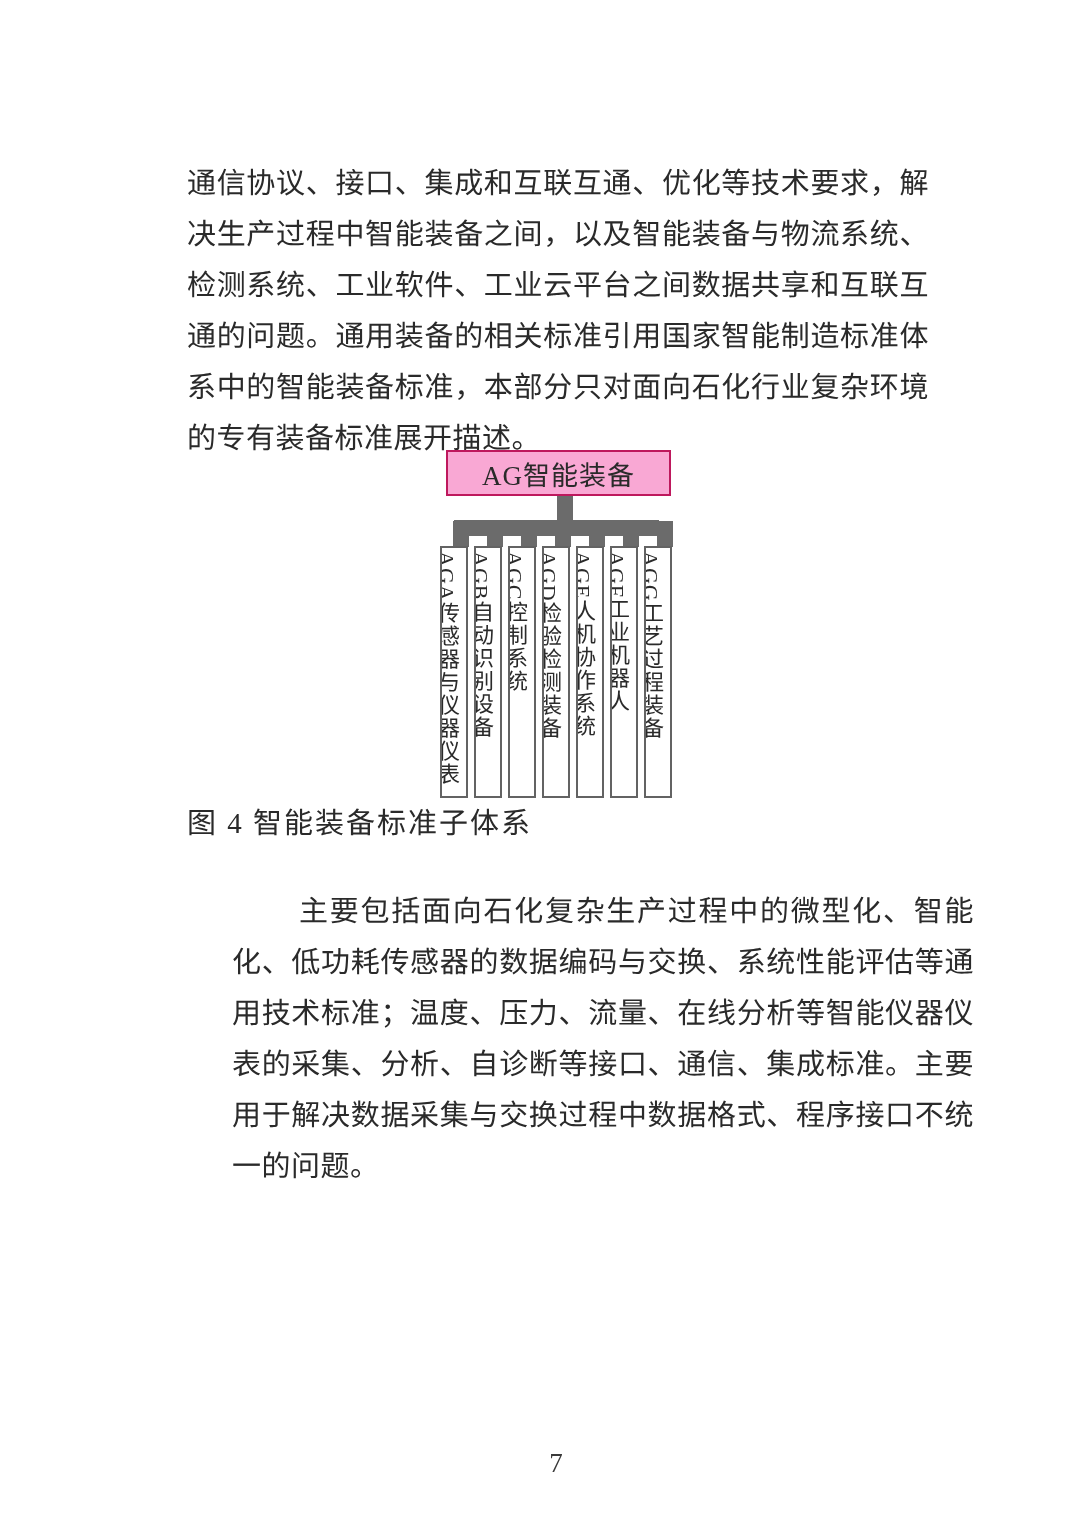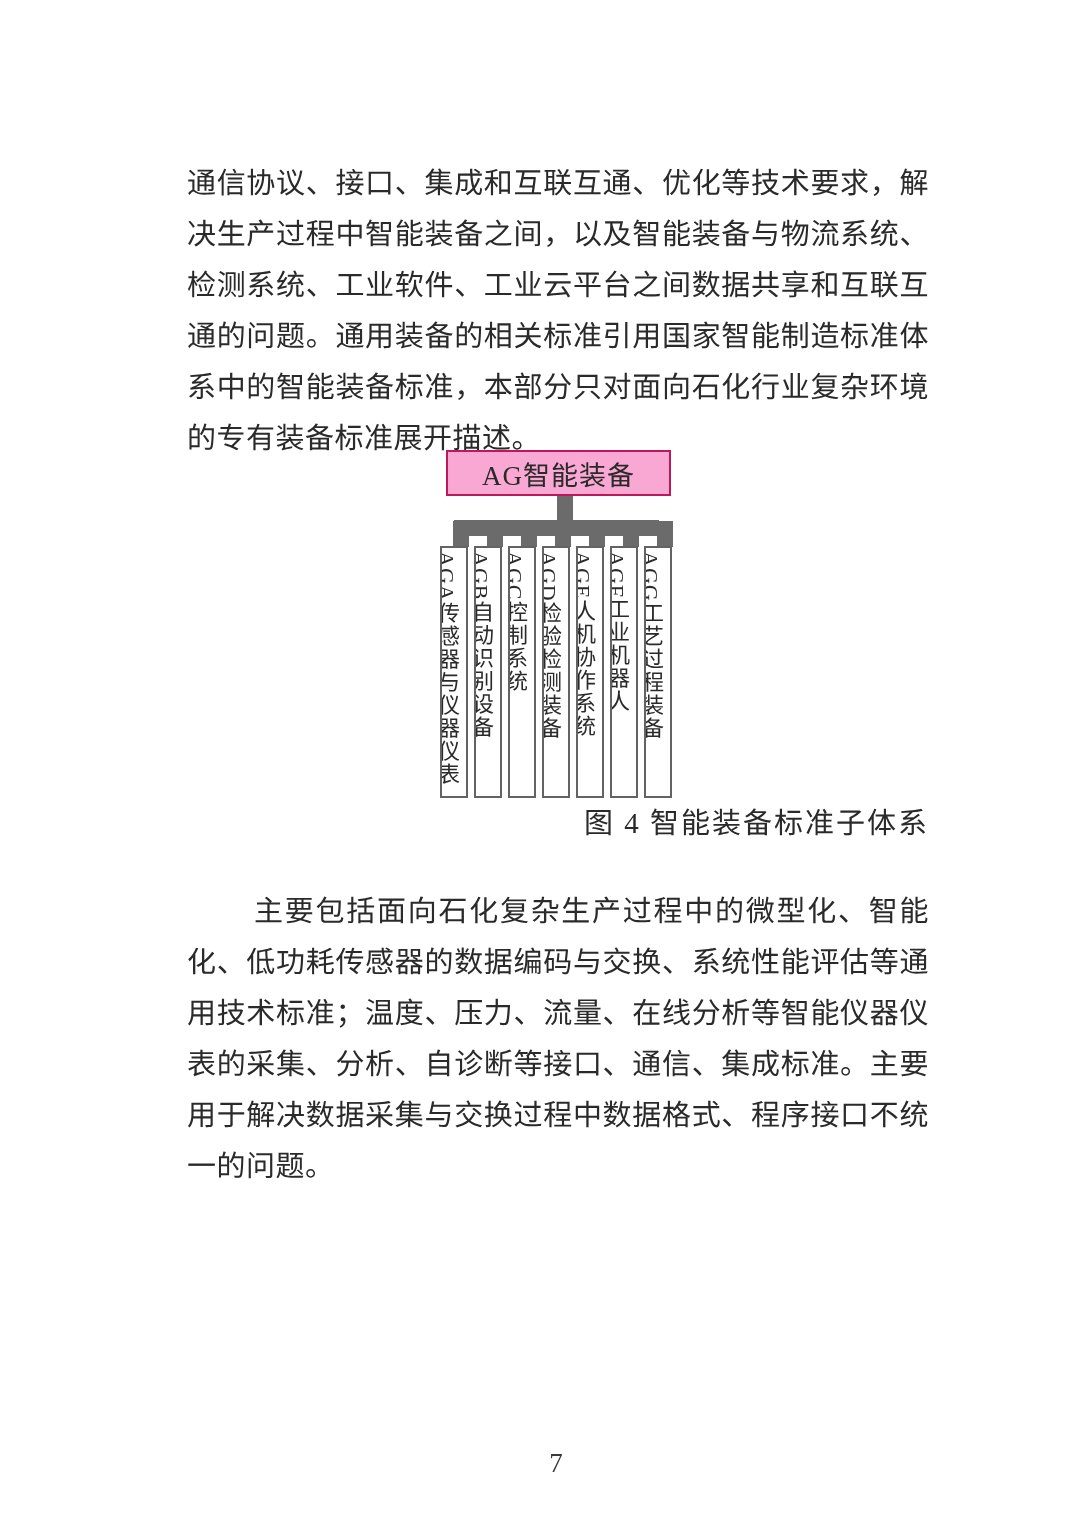--- a/index.html
+++ b/index.html
@@ -20,21 +20,21 @@
     font-size: 29px;
     line-height: 51px;
     text-align: justify;
     text-justify: inter-character;
     letter-spacing: 0.5px;
     color: #2a2a2a;
   }
   .indent2 { text-indent: 67px; }
   .pos-intro  { top: 134px; }
   .pos-h1     { top: 820px; }
-  .pos-p1     { top: 862px; }
+  .pos-p1     { top: 862px; margin-left: 45px; }
   .pos-h2     { top: 1122px; }
   .pos-p2     { top: 1171px; }
 
   
   .root-box {
     position: absolute;
     left: 430px; top: 434px;
     width: 225px; height: 46px;
     border: 2px solid #be185d;
     display: flex; align-items: center; justify-content: center;
@@ -65,21 +65,21 @@
     color: #2a2a2a;
     overflow: hidden;
   }
   .branch-0 { left: 424px; } .branch-1 { left: 458px; } .branch-2 { left: 492px; }
   .branch-3 { left: 526px; } .branch-4 { left: 560px; } .branch-5 { left: 594px; }
   .branch-6 { left: 628px; }
   .figure-caption {
     position: absolute;
     left: 163px; top: 781px;
     width: 758px;
-    text-align: right;
+    text-align: left;
     font-size: 29px;
     line-height: 36px;
     letter-spacing: 2px;
     color: #2a2a2a;
   }
   .page-number {
     position: absolute;
     left: 0; top: 1424px;
     width: 1080px;
     text-align: center;

